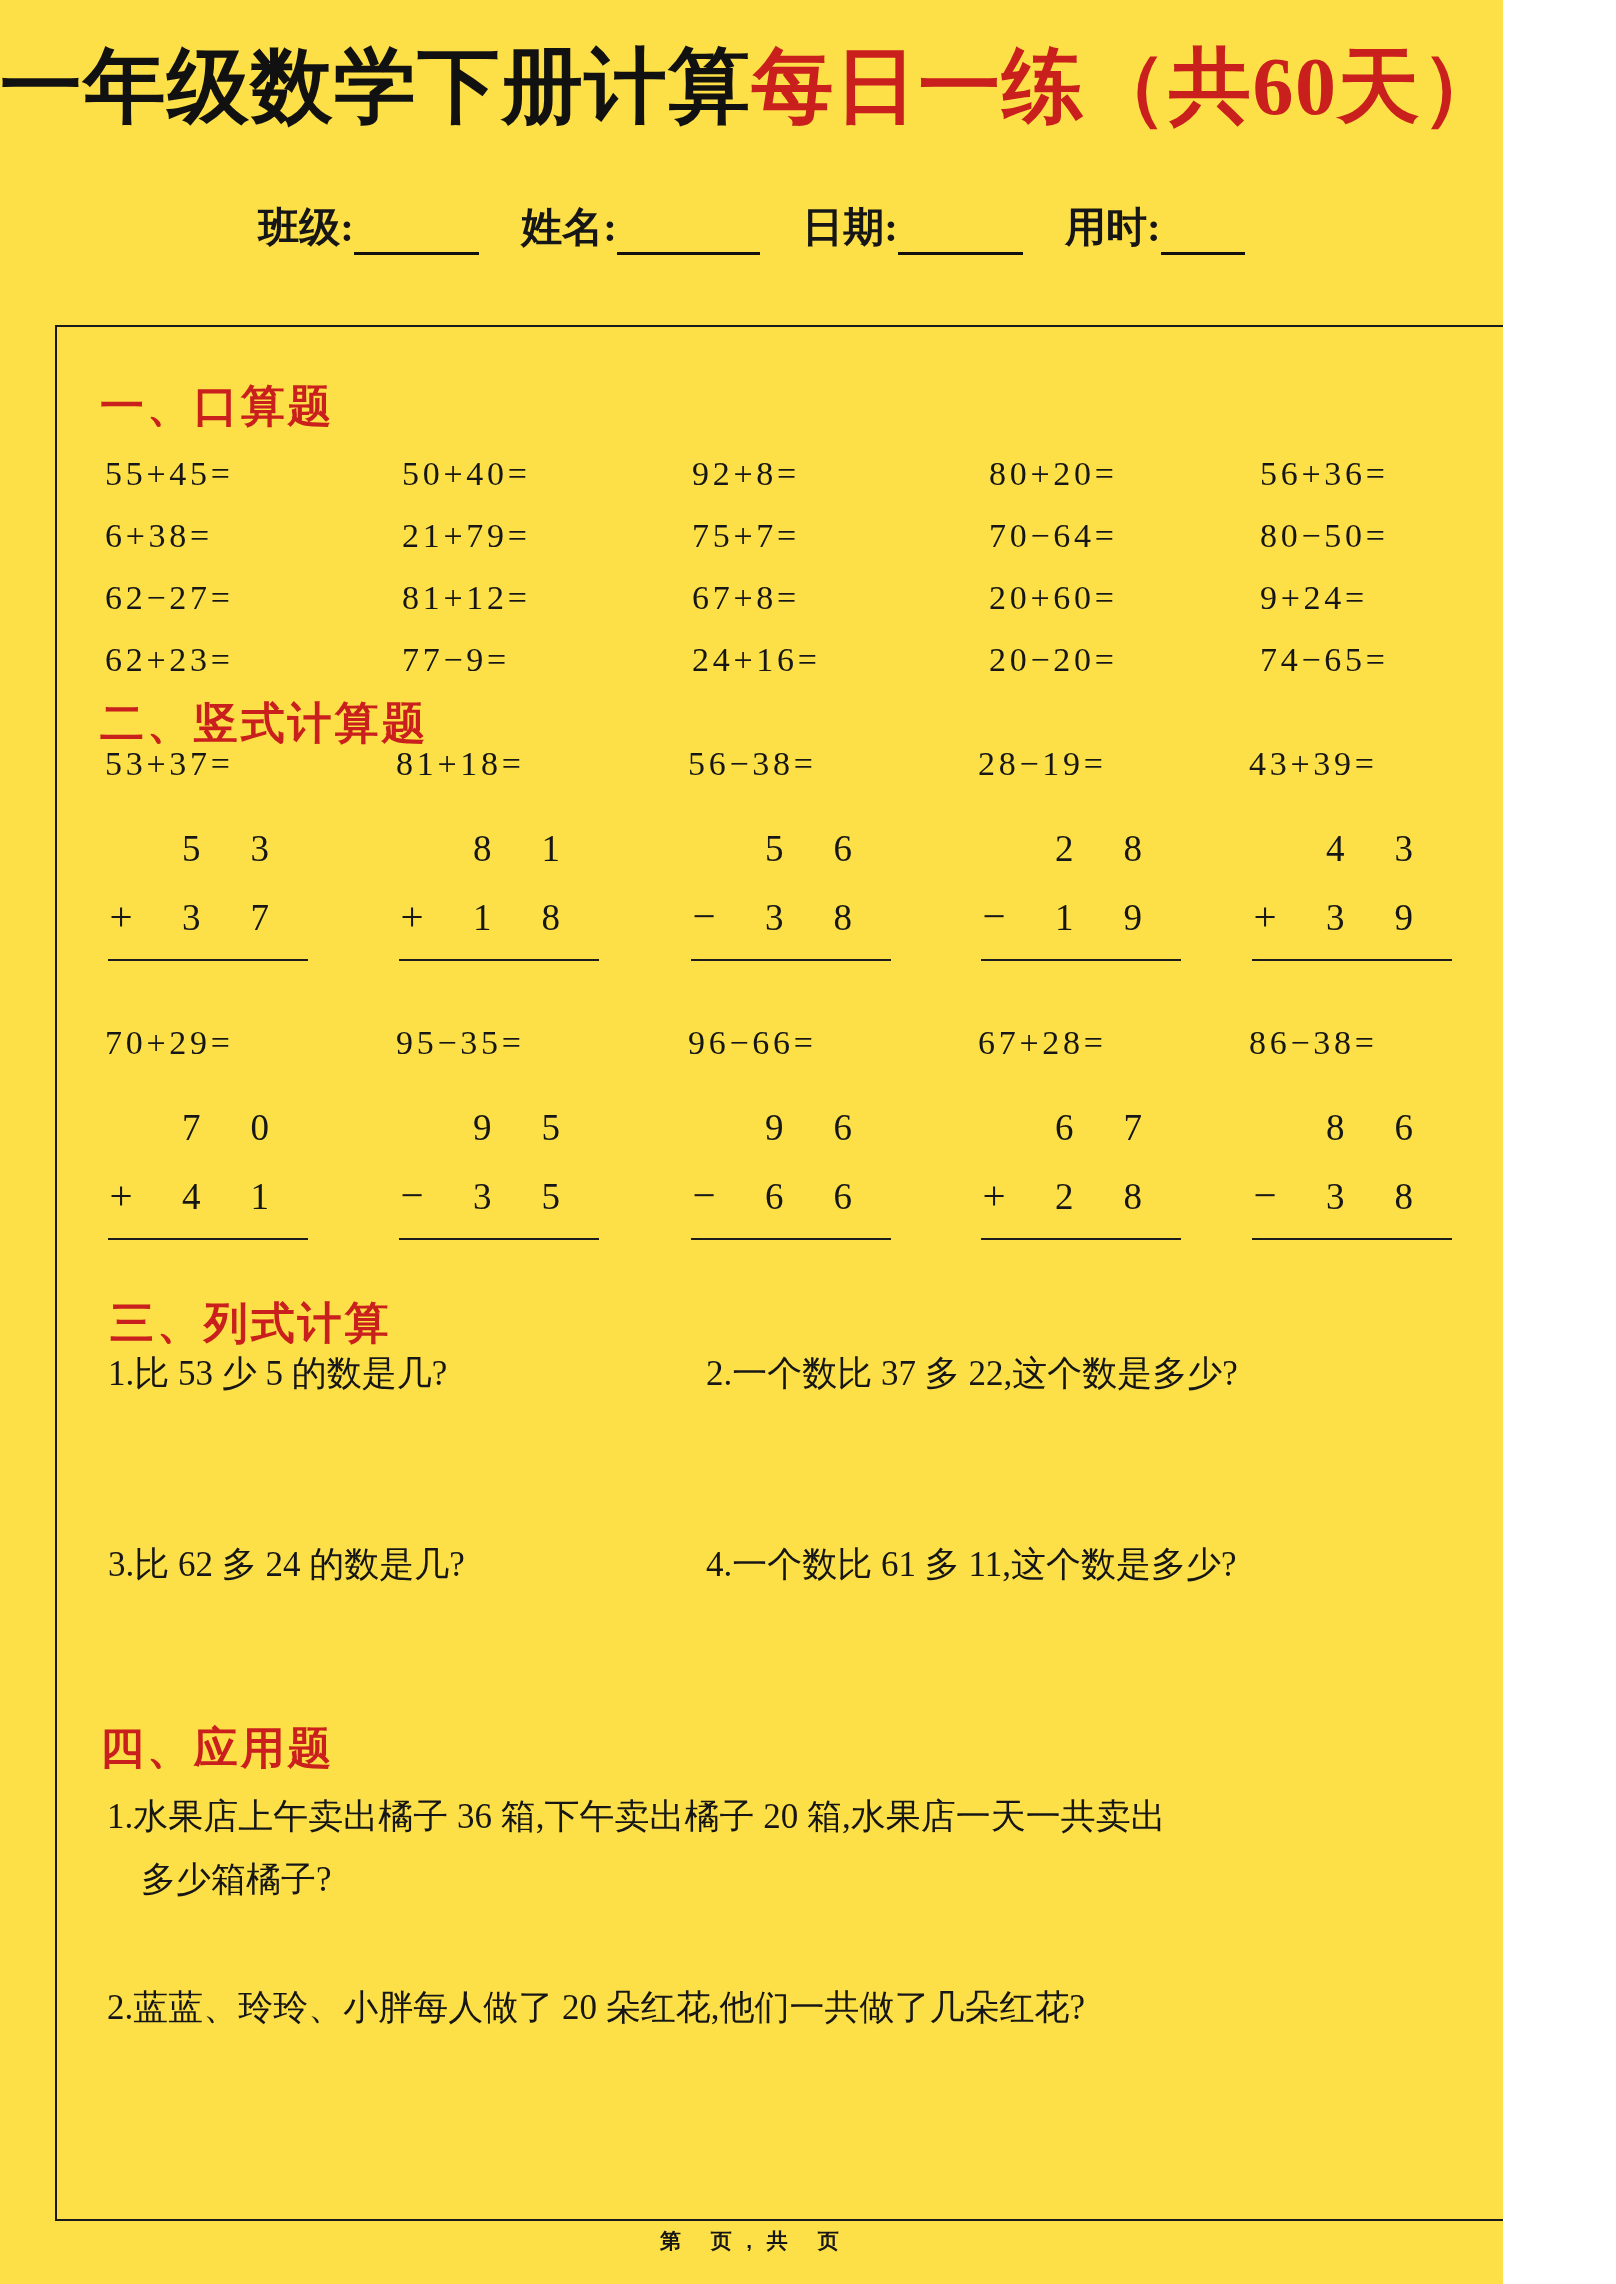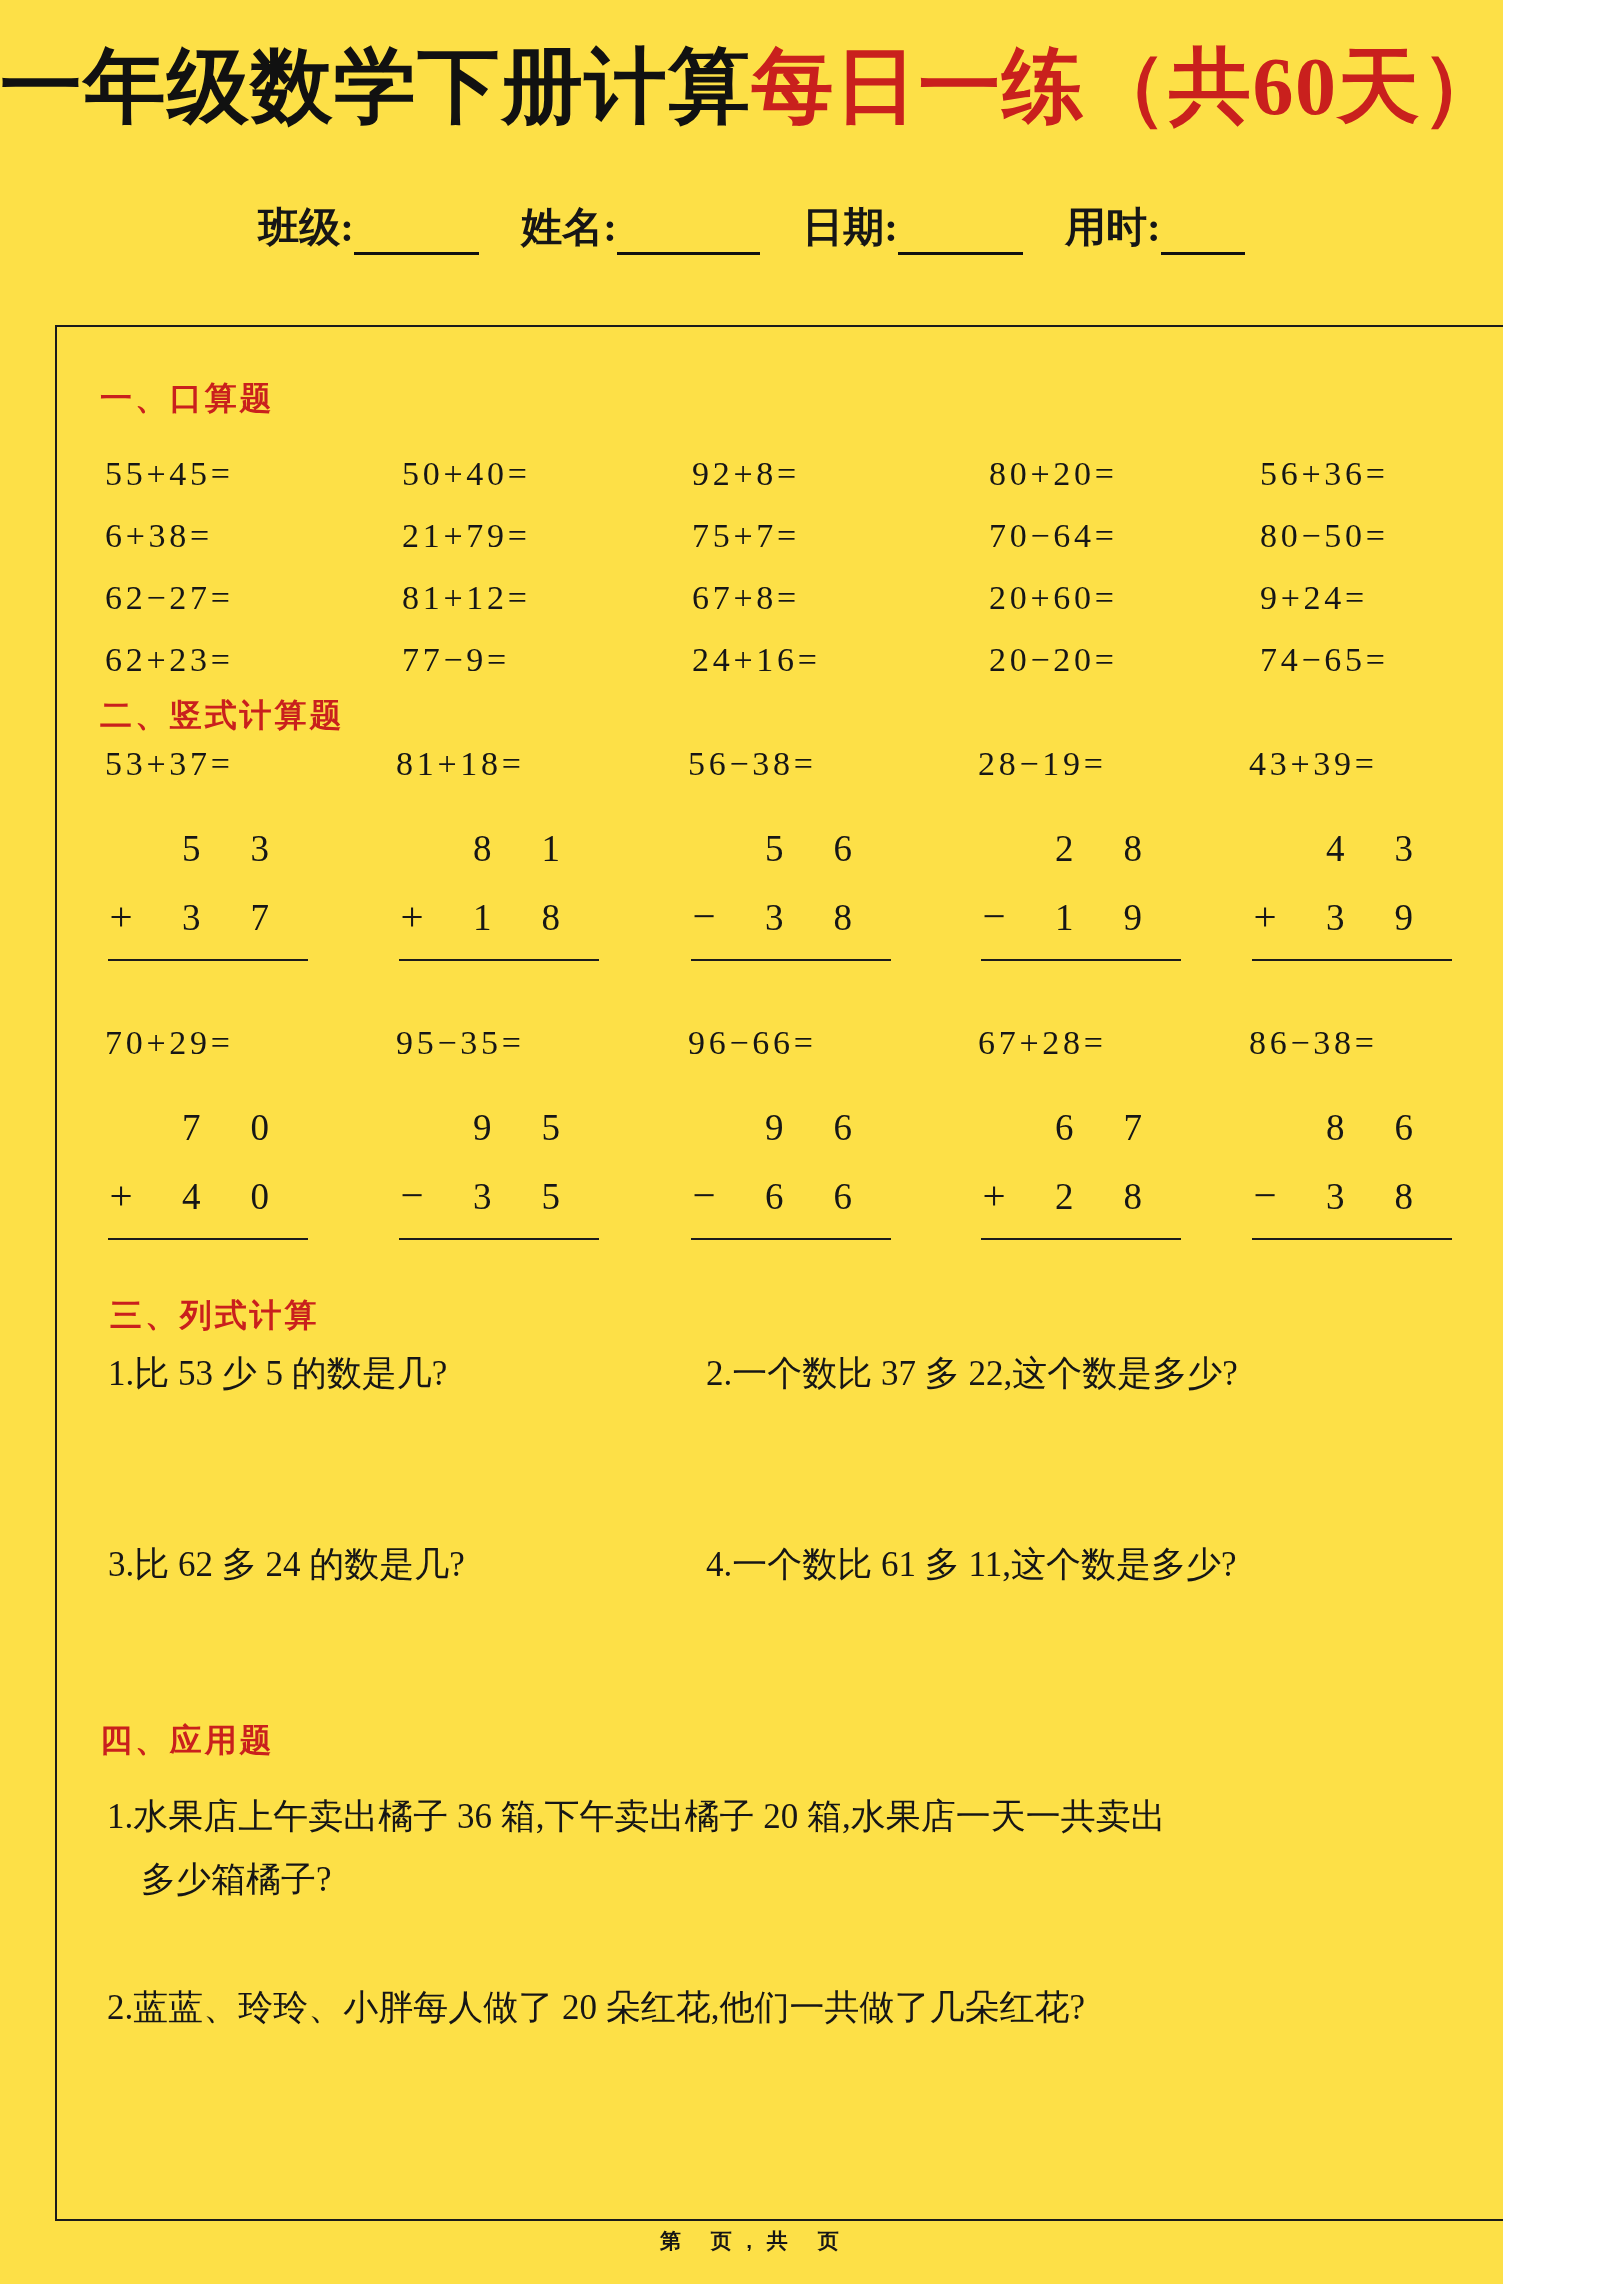--- a/index.html
+++ b/index.html
@@ -31,21 +31,21 @@
   }
   .w170{width:125px;} .w195{width:143px;} .w115{width:84px;}
   
   .box{
     position:absolute;left:55px;top:325px;
     width:1500px;height:1892px;
     border:2.9px solid #1a1a1a;
   }
   .sec-heading{
     position:absolute;left:43px;
-    font-size:32px;font-weight:bold;color:#c9201d;
+    font-size:44px;font-weight:bold;color:#c9201d;
     letter-spacing:2.9px;white-space:nowrap;
   }
   .h-oral{top:50px;}
   .h-vert{top:367px;}
   .h-expr{top:967px;left:53px;}
   .h-word{top:1392px;}
   
   .oral-grid{
     position:absolute;left:48px;top:128px;width:1416px;
     display:grid;
@@ -170,21 +170,21 @@
         <div class="vtop"><span class="vdigits">43</span></div>
         <div class="vbot"><span class="vop">+</span><span class="vdigits">39</span></div>
         <div class="vline"></div>
       </div>
     </div>
 
     <div class="vrow vrow2">
       <div class="vblock">
         <div class="vexpr">70+29=</div>
         <div class="vtop"><span class="vdigits">70</span></div>
-        <div class="vbot"><span class="vop">+</span><span class="vdigits">40</span></div>
+        <div class="vbot"><span class="vop">+</span><span class="vdigits">41</span></div>
         <div class="vline"></div>
       </div>
       <div class="vblock">
         <div class="vexpr">95−35=</div>
         <div class="vtop"><span class="vdigits">95</span></div>
         <div class="vbot"><span class="vop">−</span><span class="vdigits">35</span></div>
         <div class="vline"></div>
       </div>
       <div class="vblock">
         <div class="vexpr">96−66=</div>

